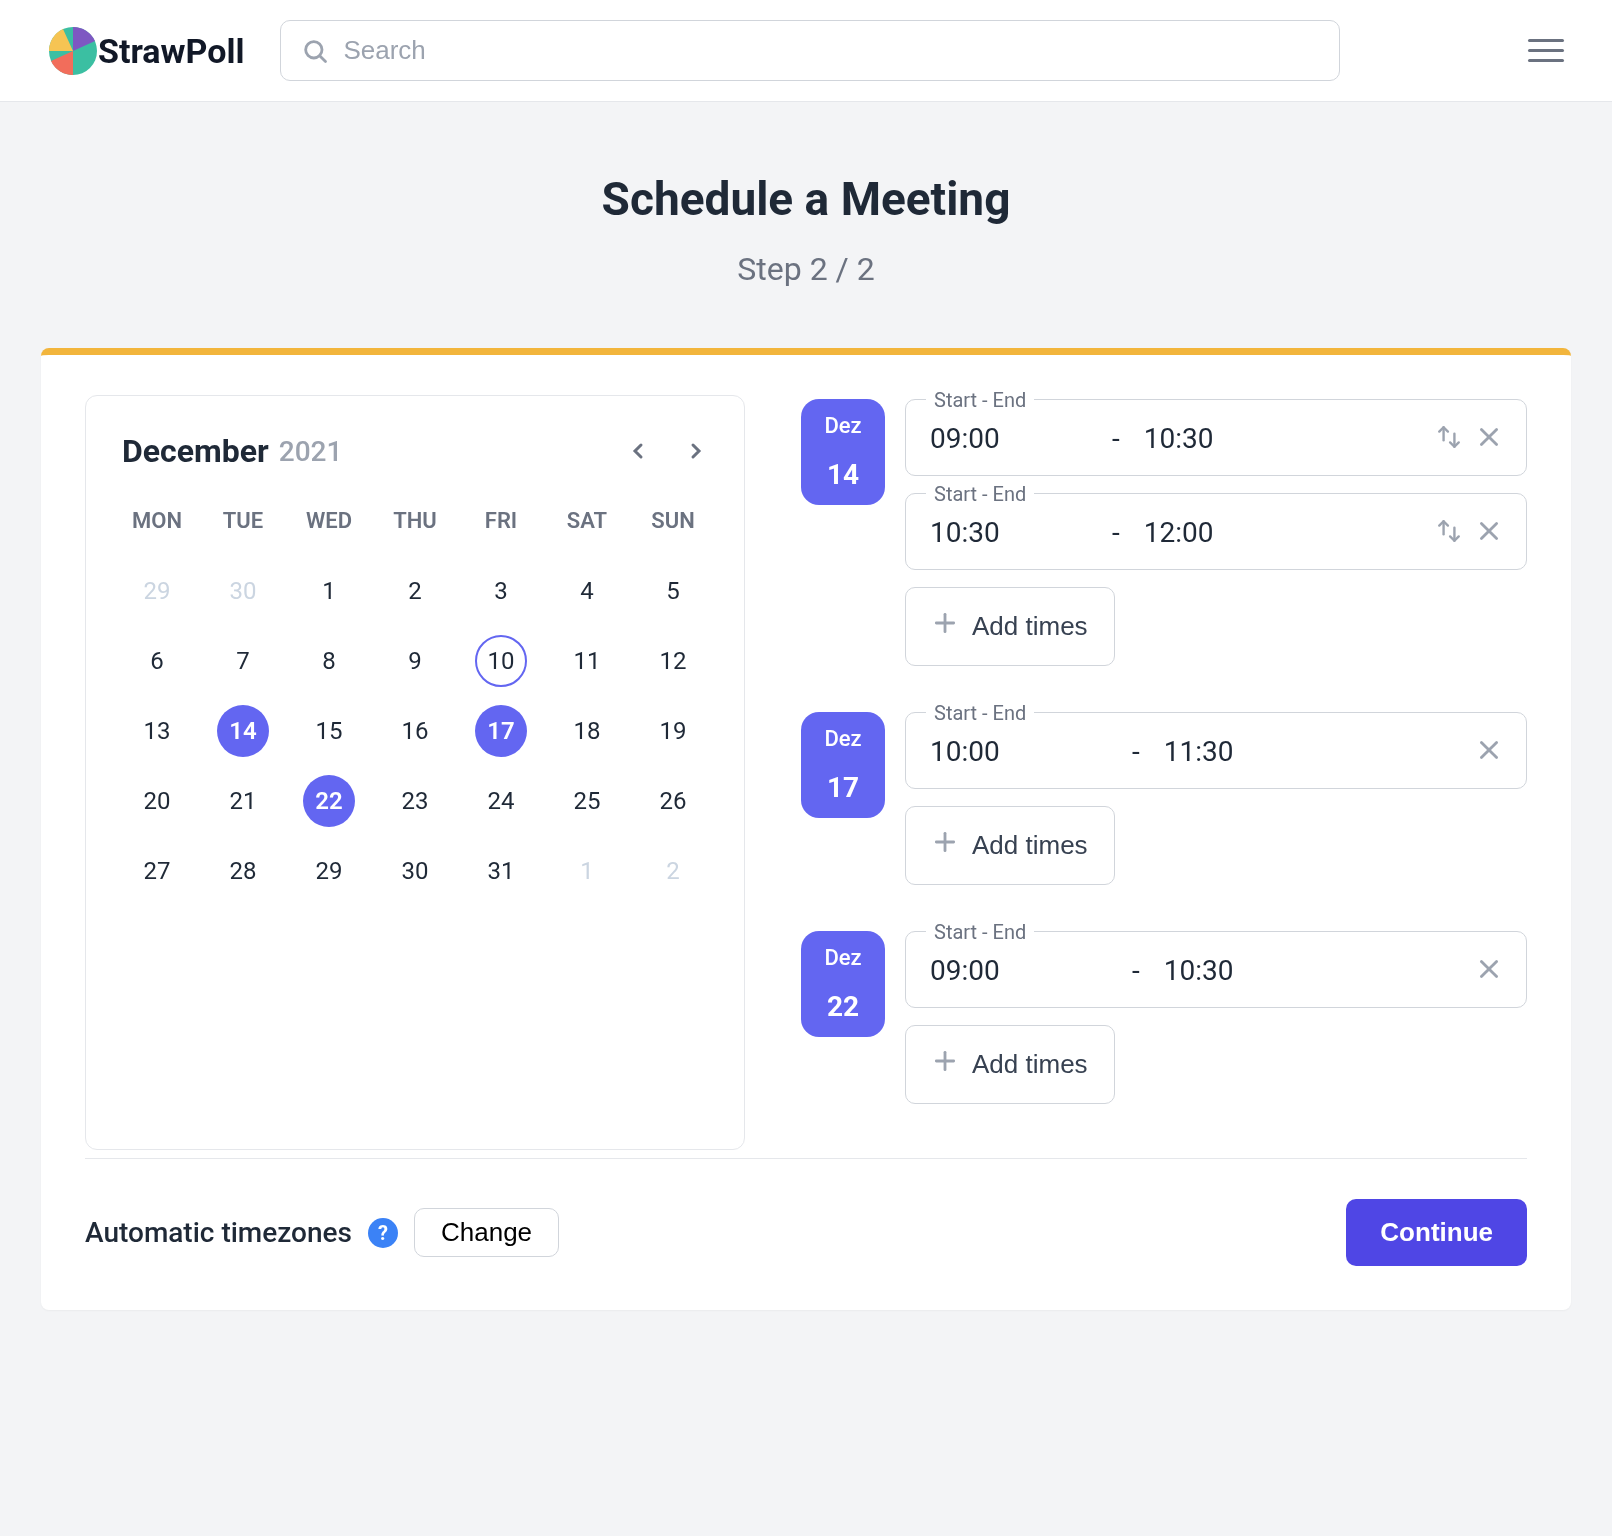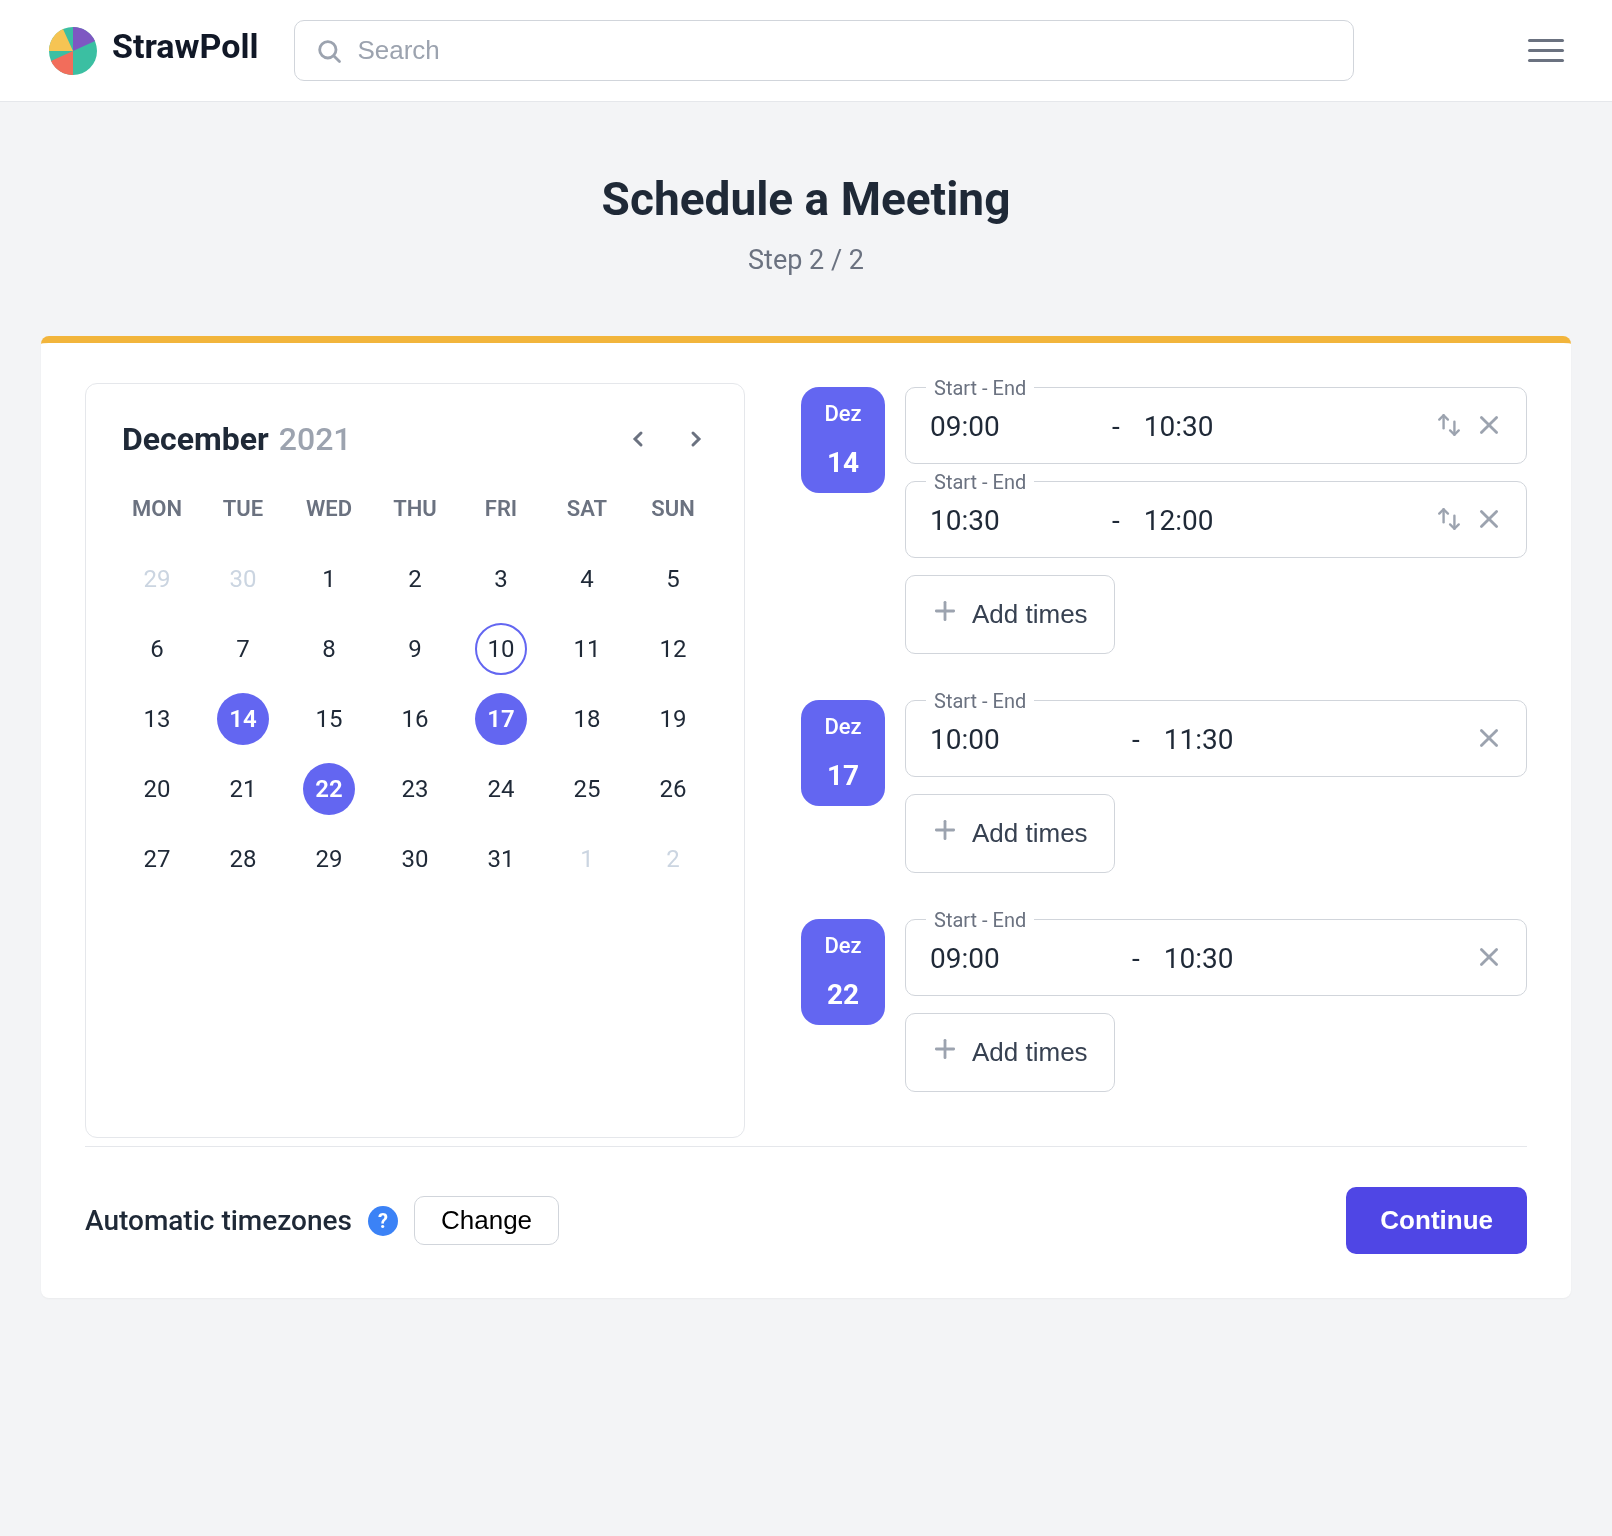--- a/index.html
+++ b/index.html
@@ -11,21 +11,21 @@
   }
   
   .topbar {
     background: #fff;
     border-bottom: 1px solid #e5e7eb;
     display: flex;
     align-items: center;
     padding: 20px 48px;
     gap: 36px;
   }
-  .brand { display: flex; gap: 14px; }
+  .brand { display: flex; align-items: center; }
   .brand-name { font-size: 34px; font-weight: 700; color:#111827; }
   .search-wrap {
     flex: 0 0 auto;
     width: 1060px;
     display: flex;
     align-items: center;
     border: 1px solid #d1d5db;
     border-radius: 10px;
     padding: 14px 20px;
     gap: 14px;
@@ -43,41 +43,41 @@
     cursor:pointer;
   }
   .hamburger span{ height:3px; background:#6b7280; border-radius:2px;}
   
   .page {
     max-width: 1530px;
     margin: 0 auto;
     padding: 70px 0 80px;
   }
   .title { text-align:center; font-size:46px; font-weight:700; color:#1f2937;}
-  .subtitle{ text-align:center; color:#6b7280; font-size:27px; margin-top:18px;}
+  .subtitle{ text-align:center; color:#6b7280; font-size:32px; margin-top:24px;}
   .card {
     background:#fff;
     border-radius:8px;
     margin-top:60px;
     border-top: 7px solid #f2b53c;
     padding: 40px 44px 44px;
     box-shadow: 0 1px 2px rgba(0,0,0,0.04);
   }
   .card-body{ display:flex; gap:56px;}
   
   .calendar{
     border:1px solid #e5e7eb;
     border-radius:12px;
     padding: 36px 28px 28px;
     width: 660px;
     flex:0 0 auto;
   }
   .cal-head{ display:flex; align-items:center; margin-bottom: 28px; padding: 0 8px;}
   .cal-month{ font-size:32px; font-weight:700;}
-  .cal-year{ font-size:32px; color:#9ca3af; font-weight:500; margin-left:10px;}
+  .cal-year{ font-size:28px; color:#9ca3af; font-weight:500; margin-left:10px;}
   .cal-nav{ margin-left:auto; display:flex; gap: 34px; color:#6b7280;}
   .cal-nav svg{cursor:pointer;}
   .cal-grid{ display:grid; grid-template-columns: repeat(7, 1fr); gap: 10px 0; text-align:center;}
   .dow{ color:#6b7280; font-weight:600; font-size:22px; padding: 10px 0 18px;}
   .day{ font-size:24px; color:#1f2937; height:60px; display:flex; align-items:center; justify-content:center; cursor:pointer;}
   .day.muted{ color:#cbd5e1; }
   .day .dot{
     width:52px;height:52px;border-radius:50%;
     display:flex;align-items:center;justify-content:center;
   }

